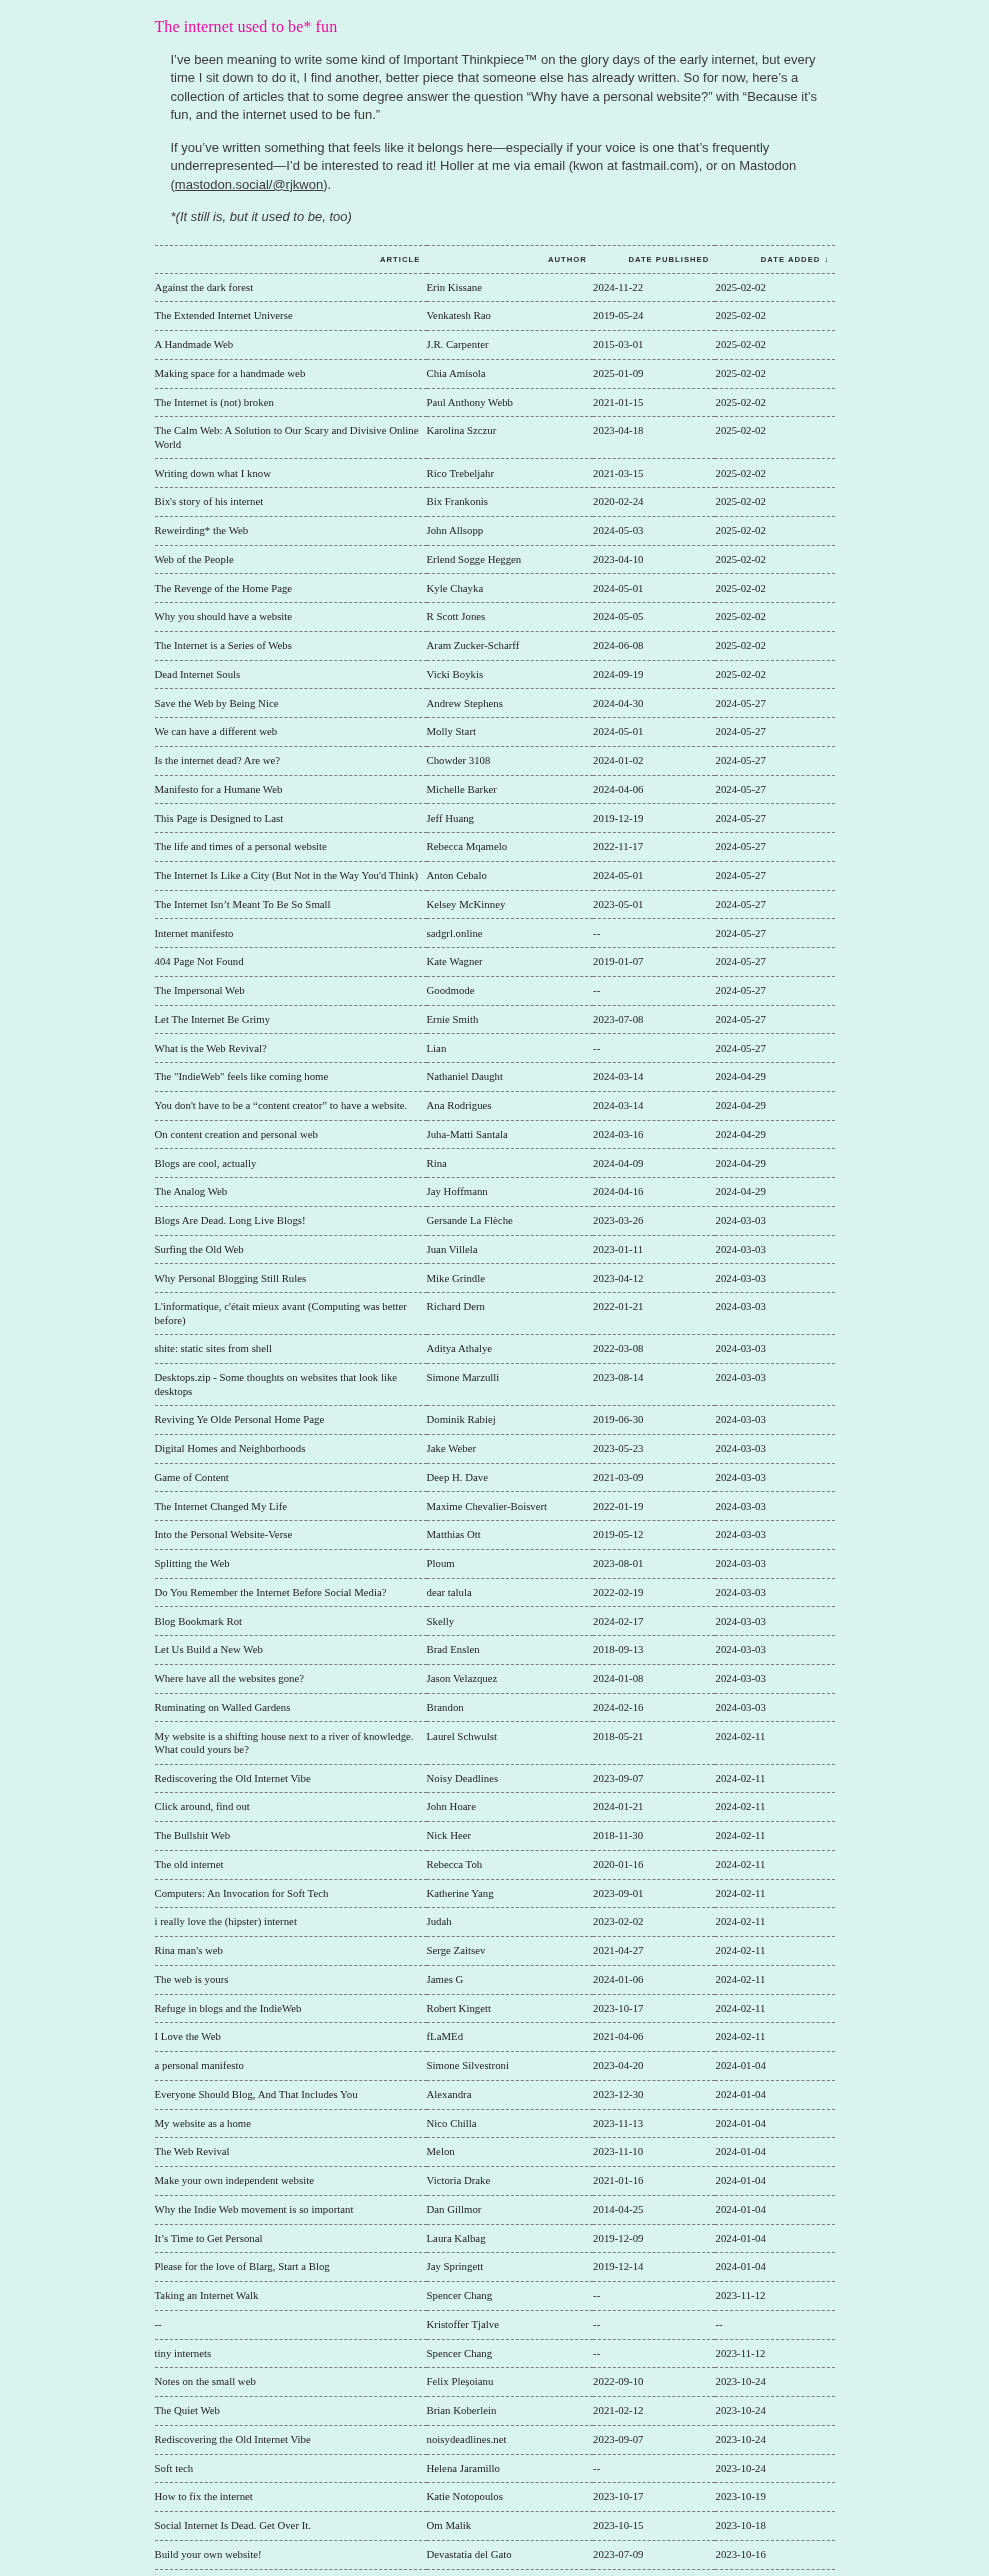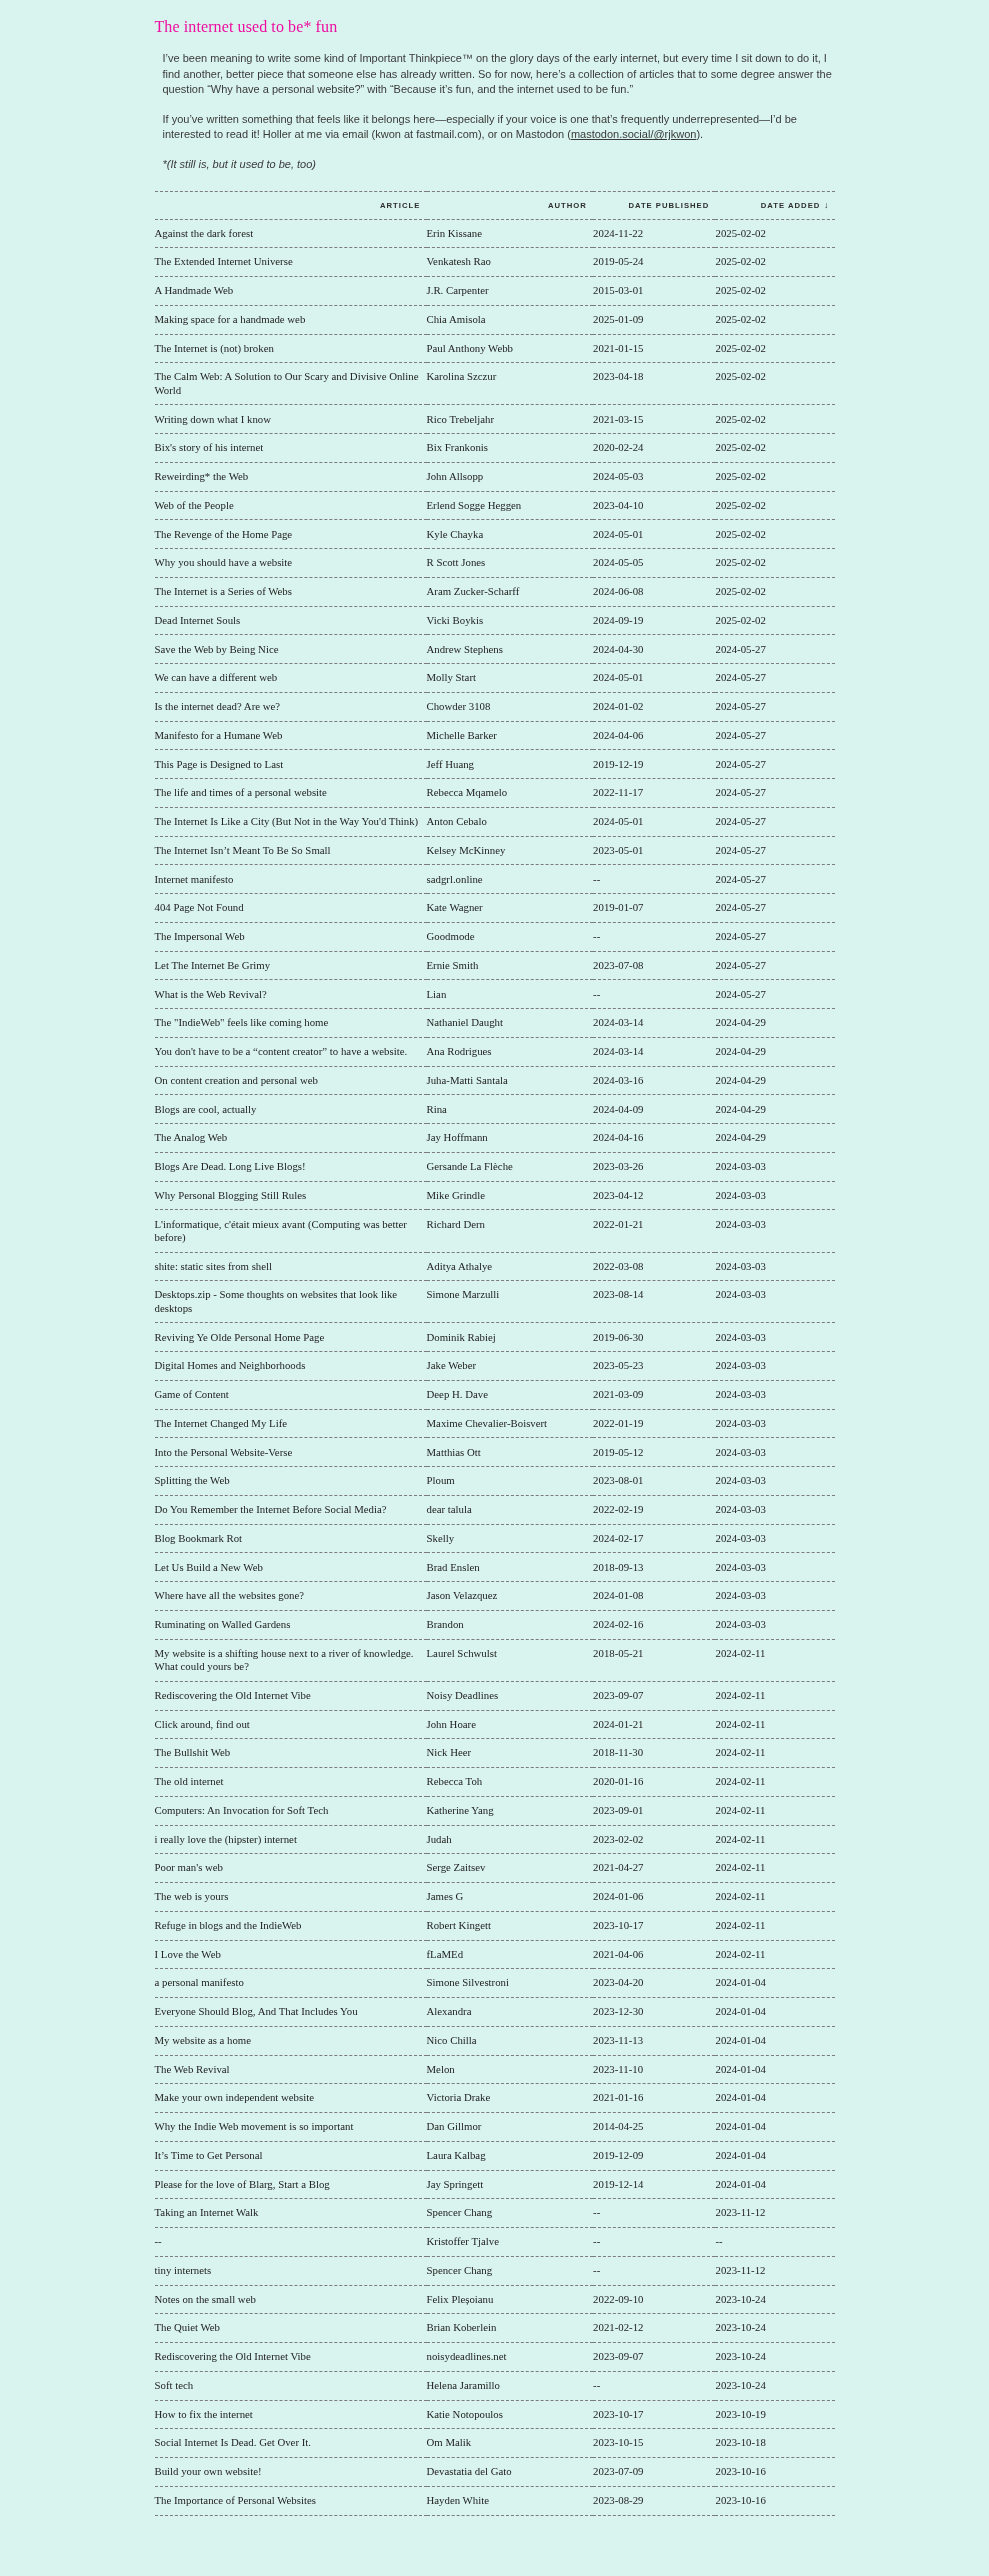--- a/index.html
+++ b/index.html
@@ -17,23 +17,23 @@
   }
   h1.page-title {
     font-family: "Liberation Serif", serif;
     font-weight: 400;
     font-size: 16px;
     letter-spacing: 0.1px;
     color: #ee0da0;
     margin: 0 0 15.5px 0;
   }
   p.intro {
-    font-size: 11px;
+    font-size: 13px;
     line-height: 1.42;
-    margin: 0 0 14px 8px;
+    margin: 0 0 14px 16px;
   }
   p.intro a { color: inherit; text-decoration: underline; }
   p.footnote { font-style: italic; margin-bottom: 18.5px; }
 
   table.articles {
     width: 100%;
     border-collapse: collapse;
     border-top: 0.5px dashed #7b7b7b;
   }
   col.c-article   { width: 40%; }
@@ -289,20 +289,26 @@
           <td>2024-04-16</td>
           <td>2024-04-29</td>
         </tr>
         <tr>
           <td>Blogs Are Dead. Long Live Blogs!</td>
           <td>Gersande La Flèche</td>
           <td>2023-03-26</td>
           <td>2024-03-03</td>
         </tr>
         <tr>
+          <td>Surfing the Old Web</td>
+          <td>Juan Villela</td>
+          <td>2023-01-11</td>
+          <td>2024-03-03</td>
+        </tr>
+        <tr>
           <td>Why Personal Blogging Still Rules</td>
           <td>Mike Grindle</td>
           <td>2023-04-12</td>
           <td>2024-03-03</td>
         </tr>
         <tr>
           <td>L'informatique, c'était mieux avant (Computing was better before)</td>
           <td>Richard Dern</td>
           <td>2022-01-21</td>
           <td>2024-03-03</td>
@@ -421,21 +427,21 @@
           <td>2023-09-01</td>
           <td>2024-02-11</td>
         </tr>
         <tr>
           <td>i really love the (hipster) internet</td>
           <td>Judah</td>
           <td>2023-02-02</td>
           <td>2024-02-11</td>
         </tr>
         <tr>
-          <td>Poor man's web</td>
+          <td>Rina man's web</td>
           <td>Serge Zaitsev</td>
           <td>2021-04-27</td>
           <td>2024-02-11</td>
         </tr>
         <tr>
           <td>The web is yours</td>
           <td>James G</td>
           <td>2024-01-06</td>
           <td>2024-02-11</td>
         </tr>

